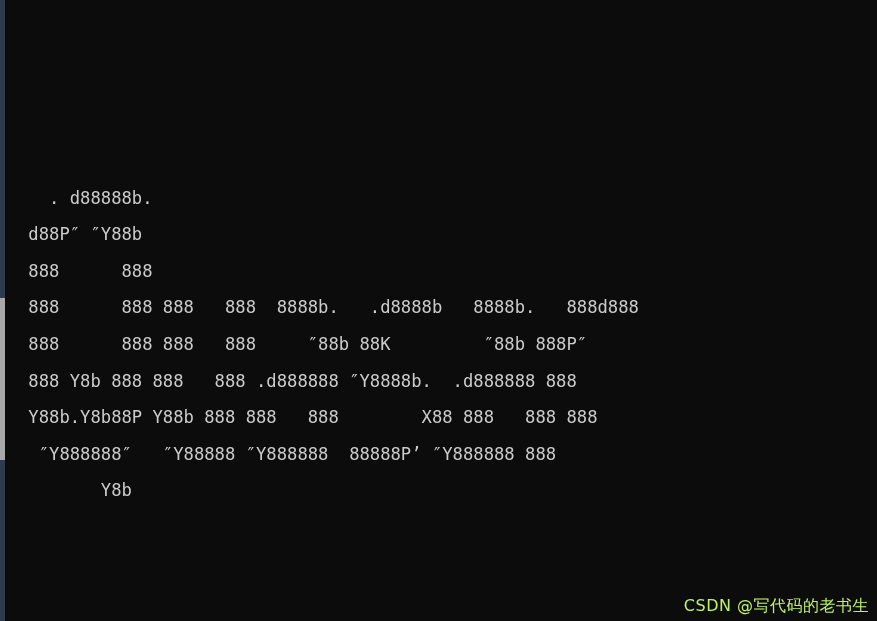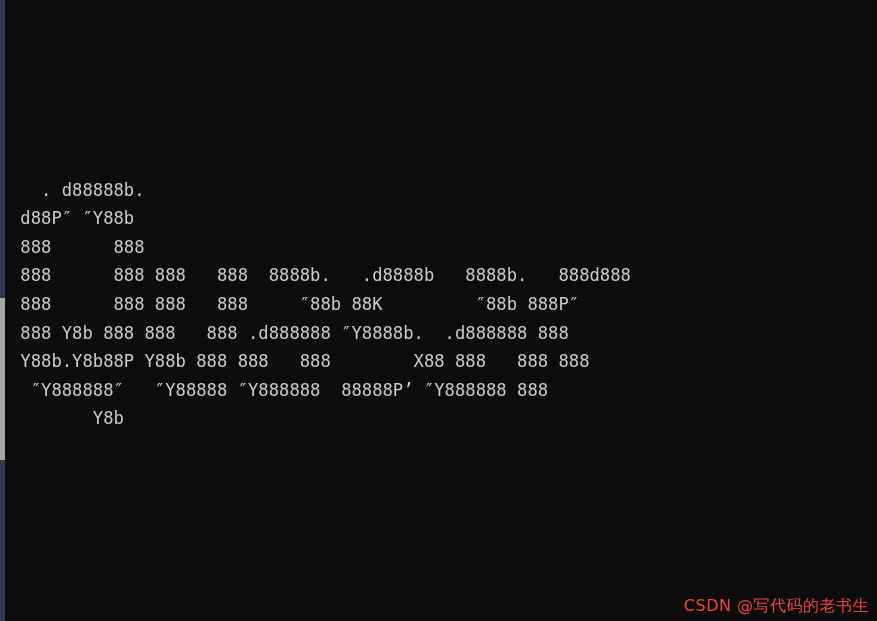--- a/index.html
+++ b/index.html
@@ -42,31 +42,31 @@
     line-height: 24.6px;
     letter-spacing: 0px;
     color: #cccccc;
   }
   .banner {
     display: block;
     color: #cccccc;
     white-space: pre;
     font-size: 17.2px;
     line-height: 24.6px;
-    margin: 4px;
+    margin: 12px;
     padding: 0 0 0 1px;
   }
   .blank { display:block; height: 24.6px; }
   .blank-sm { display:block; height: 22px; }
   .watermark {
     position: absolute;
     right: 8px; bottom: 4px;
     font-family: "DejaVu Sans", "Liberation Sans", sans-serif;
     font-size: 16px;
-    color: #ef4444;
+    color: #bef264;
     letter-spacing: 0.5px;
     white-space: pre;
   }
 </style>
 </head>
 <body>
 
 <div id="terminal">
 
   <div class="scroll-track">

